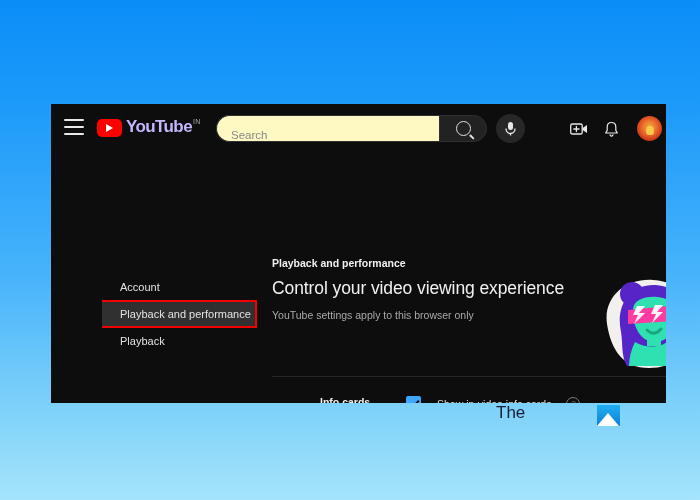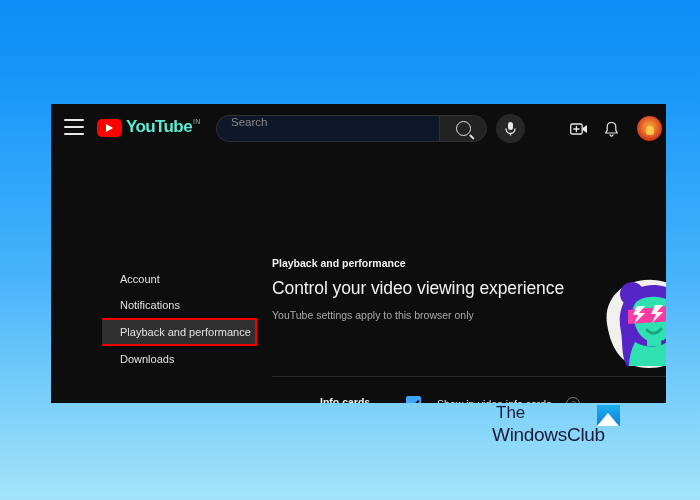--- a/index.html
+++ b/index.html
@@ -66,21 +66,21 @@
   }
   .yt-play::after {
     content: "";
     position: absolute;
     left: 9px; top: 4.5px;
     border-style: solid;
     border-width: 4.5px 0 4.5px 7px;
     border-color: transparent transparent transparent #ffffff;
   }
   .yt-word {
-    color: #5eead4;
+    color: #c4b5fd;
     font-size: 17px;
     font-weight: bold;
     letter-spacing: -0.6px;
     line-height: 20px;
     font-family: "Liberation Sans", sans-serif;
     text-align: right;
   }
   .yt-country {
     color: #aaaaaa;
     font-size: 7px;
@@ -93,26 +93,26 @@
   
   #search-wrap {
     position: absolute;
     left: 216px; top: 115px;
     width: 271px;
     height: 27px;
     display: flex;
   }
   #search-box {
     flex: 1;
-    background: #0f172a;
+    background: #fef9c3;
     border: 1px solid #303030;
     border-right: none;
     border-radius: 14px 0 0 14px;
     display: flex;
-    align-items: flex-start;
+    align-items: flex-end;
     padding-left: 14px;
     box-sizing: border-box;
   }
   #search-placeholder {
     color: #888888;
     font-size: 11.5px;
   }
   #search-btn {
     width: 48px;
     background: #222222;
@@ -189,21 +189,21 @@
     position: absolute;
     left: 51px; top: 148px;
     width: 165px;
     height: 255px;
   }
   #settings-title {
     color: #f1f1f1;
     font-size: 14.5px;
     padding: 8px 0 0 18px;
   }
-  .side-list { margin-top: 14px; }
+  .side-list { margin-top: 22px; }
   .side-item {
     height: 26px;
     display: flex;
     align-items: center;
     padding-left: 18px;
     color: #e2e2e2;
     font-size: 11px;
     cursor: pointer;
     box-sizing: border-box;
   }
@@ -368,28 +368,25 @@
       <span class="yt-word">YouTube</span>
       <span class="yt-country">IN</span>
     </div>
   </div>
 
   <div id="sidebar">
     <div class="side-list">
       <div class="side-item">
         <span>Account</span>
       </div>
-      <div class="side-item">
-        <span>Notifications</span>
-      </div>
       <div class="side-item selected">
         <span>Playback and performance</span>
       </div>
       <div class="side-item">
-        <span>Downloads</span>
+        <span>Playback</span>
       </div>
       <div class="side-item">
         
       </div>
 
     </div>
   </div>
 
   <div id="main">
     <div id="breadcrumb">Playback and performance</div>
@@ -478,15 +475,14 @@
   <svg width="15" height="17" viewBox="0 0 15 17">
     <path d="M7.5 1.5 C4.7 1.5 3.2 3.4 3.2 6 L3.2 9.4 L1.7 12 L13.3 12 L11.8 9.4 L11.8 6 C11.8 3.4 10.3 1.5 7.5 1.5 Z" stroke="#e8e8e8" stroke-width="1.2" fill="none" stroke-linejoin="round"></path>
     <path d="M5.9 13.3 C6.1 14.6 6.8 15.2 7.5 15.2 C8.2 15.2 8.9 14.6 9.1 13.3" stroke="#e8e8e8" stroke-width="1.2" fill="none"></path>
   </svg>
 </div>
 
 <div id="avatar"></div>
 
 <div id="watermark">
   <div id="wm-the">The</div>
-  <div id="wm-club">WindowsClub</div>
   <div id="wm-logo"></div>
 </div>
 
 </body></html>

